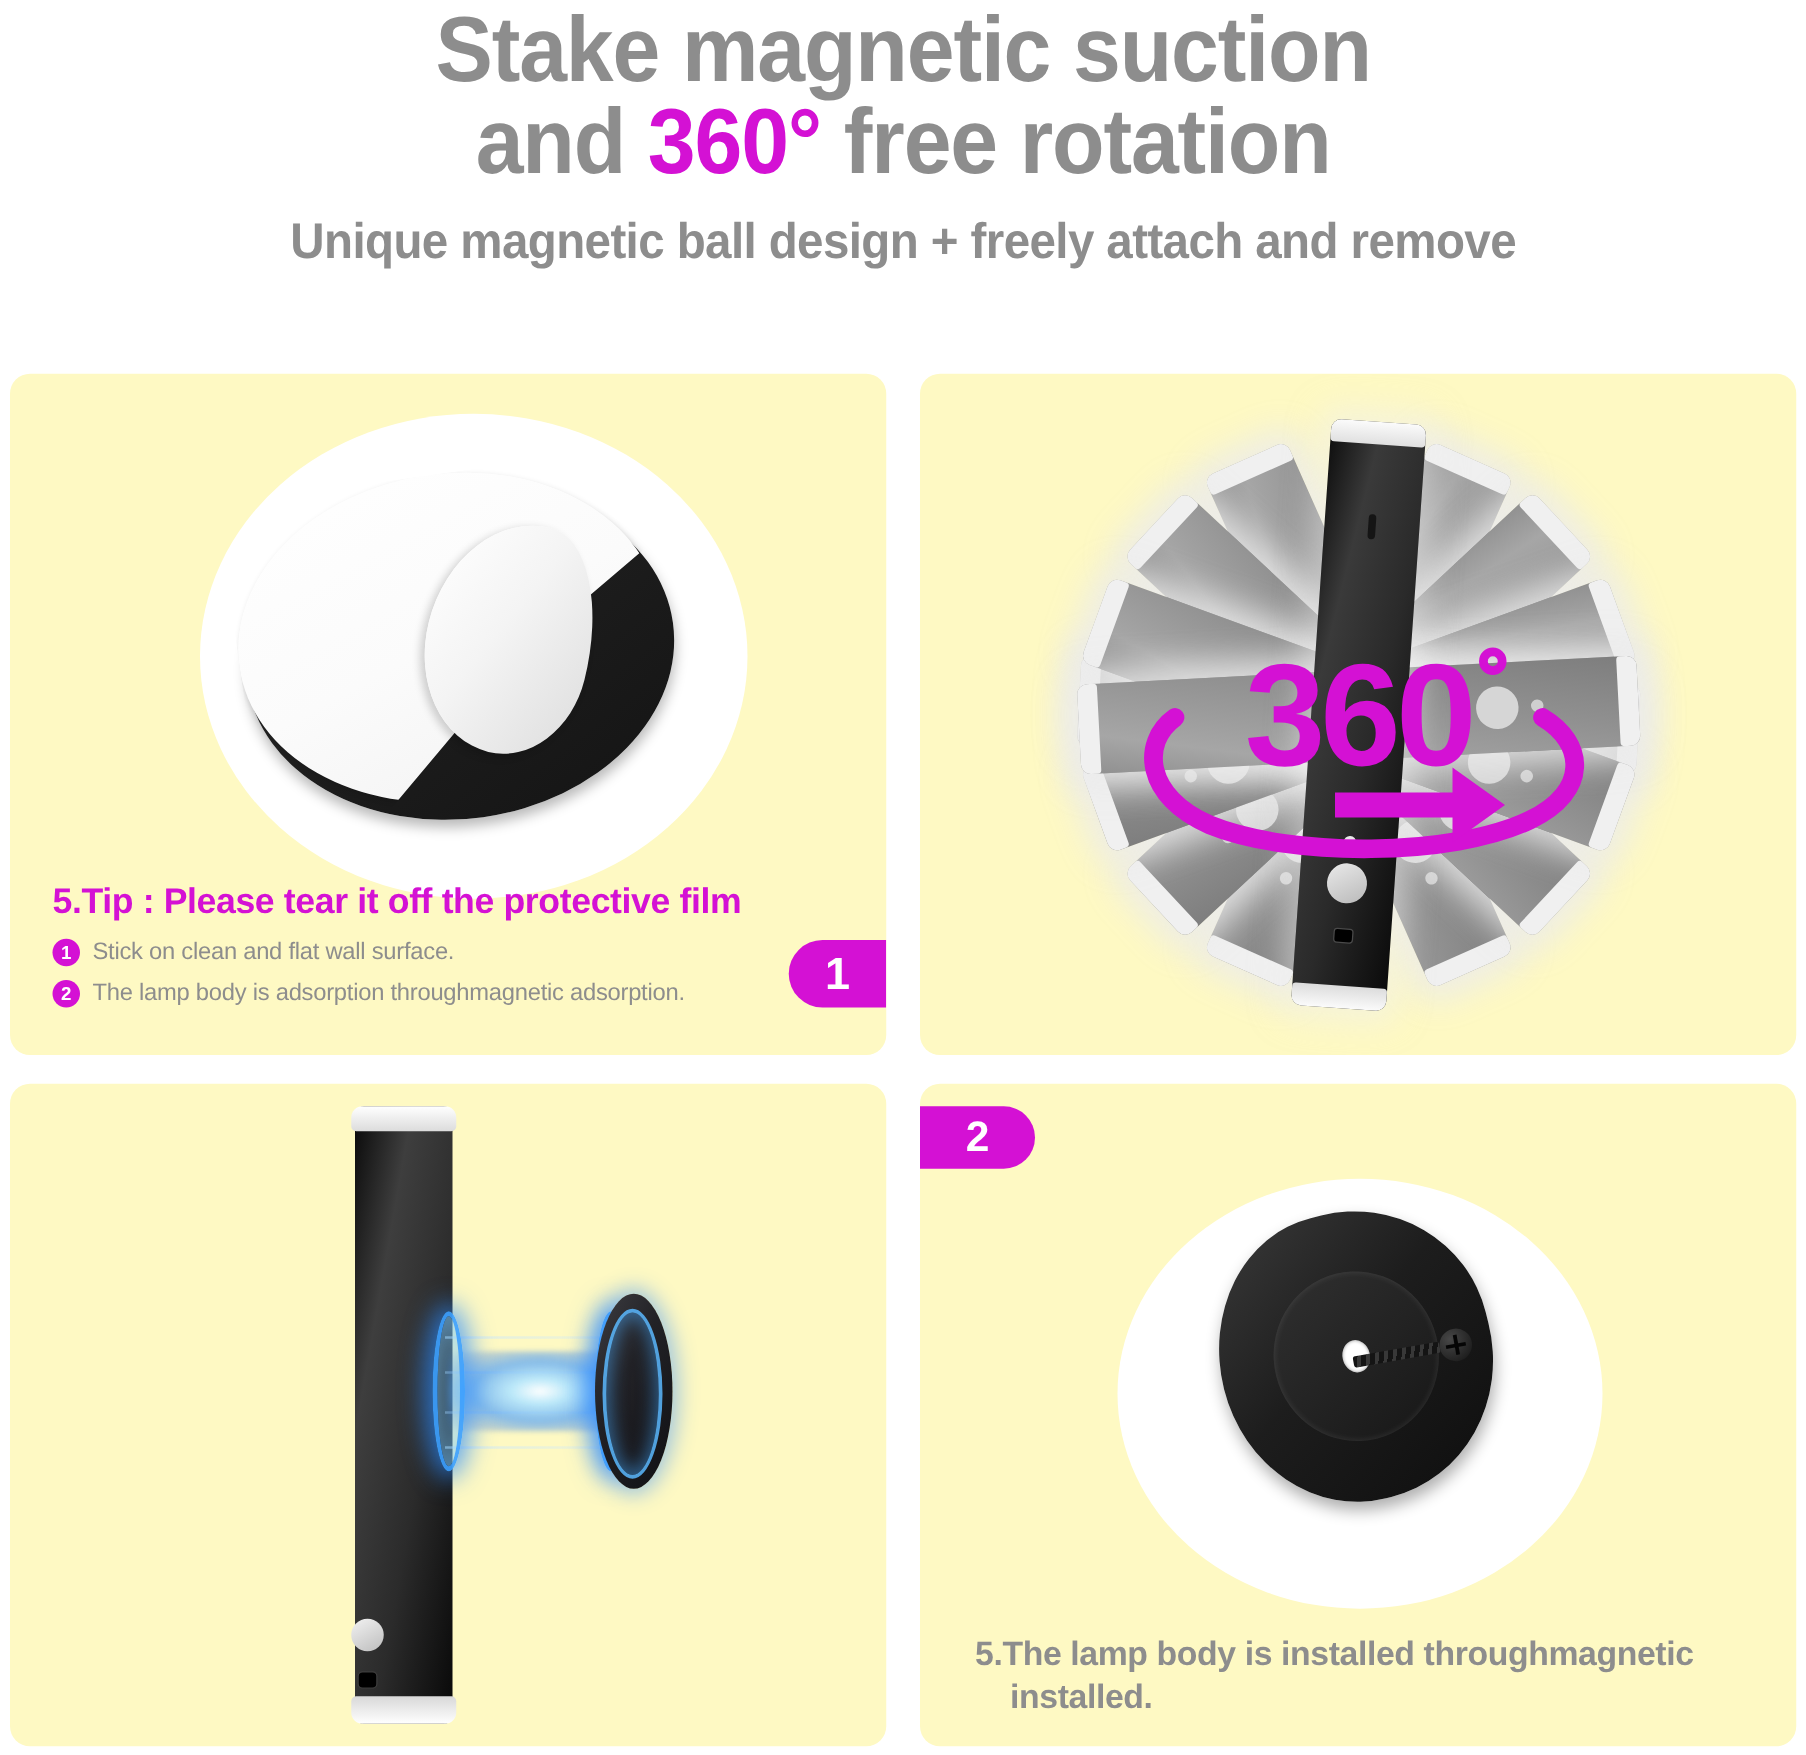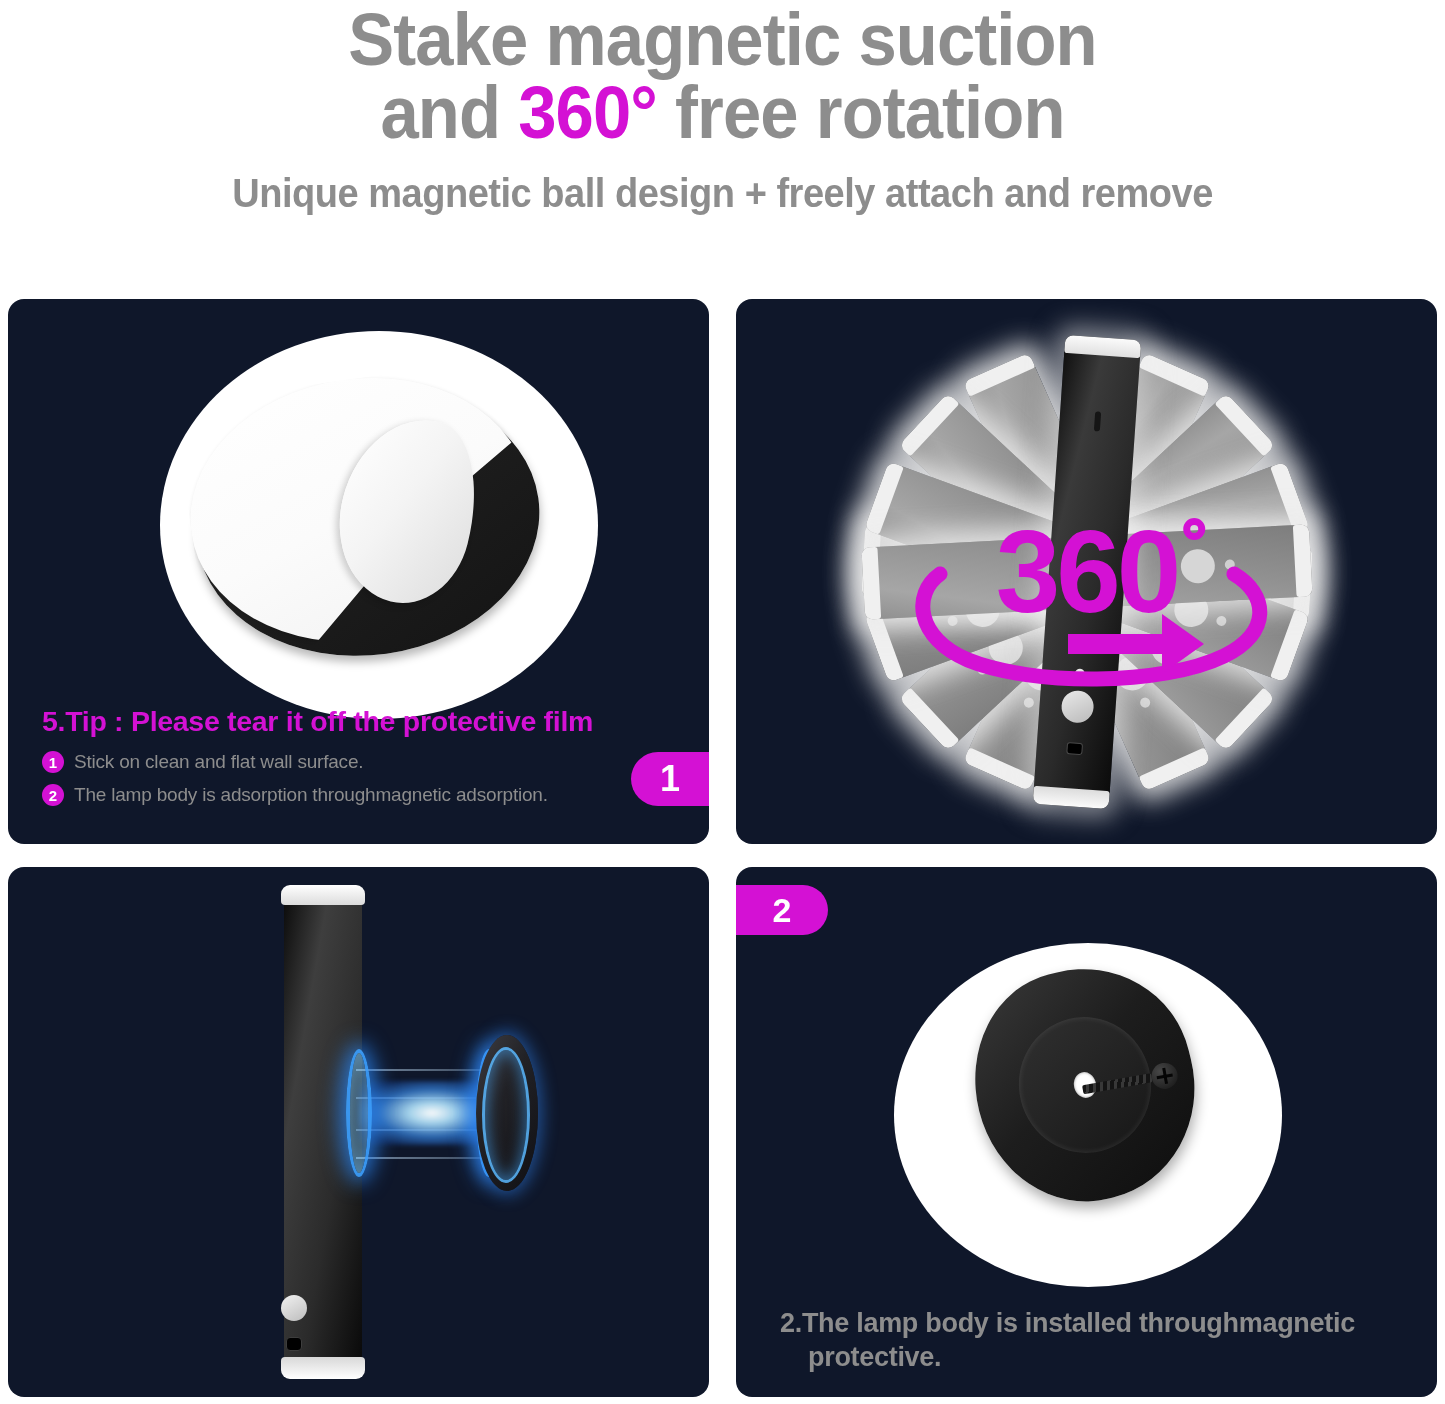--- a/index.html
+++ b/index.html
@@ -44,21 +44,21 @@
     left: 8px;
     width: 1429px;
     height: 1098px;
     display: grid;
     grid-template-columns: 701px 701px;
     grid-template-rows: 545px 530px;
     gap: 23px 27px;
   }
   .panel {
     position: relative;
-    background: #0f172a;
+    background: #fef9c3;
     border-radius: 16px;
     overflow: hidden;
   }
 
   
   .pad-circle {
     position: absolute;
     left: 152px; top: 32px;
     width: 438px; height: 388px;
     background: #ffffff;
@@ -524,18 +524,18 @@
         </div>
       </div>
       <div class="screw">
         <span class="screw-shaft"></span>
         <span class="screw-head"></span>
       </div>
     </div>
 
     <div class="p4-text">
       <br>
-      <span>2.The lamp body is installed throughmagnetic</span>
-      <span class="indent">protective.</span>
+      <span>5.The lamp body is installed throughmagnetic</span>
+      <span class="indent">installed.</span>
     </div>
   </div>
 
 </div>
 
 </body></html>

